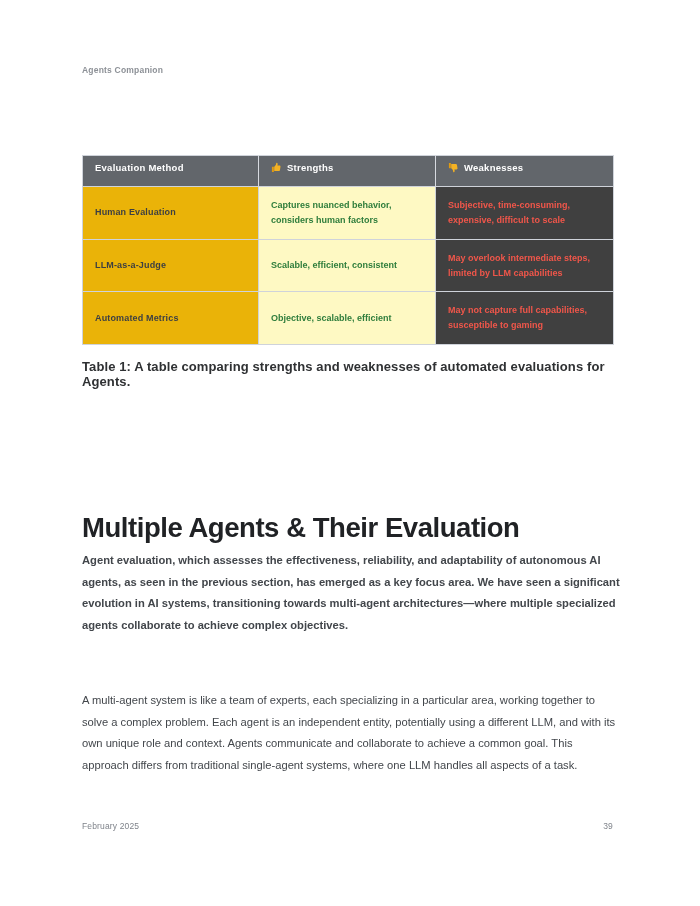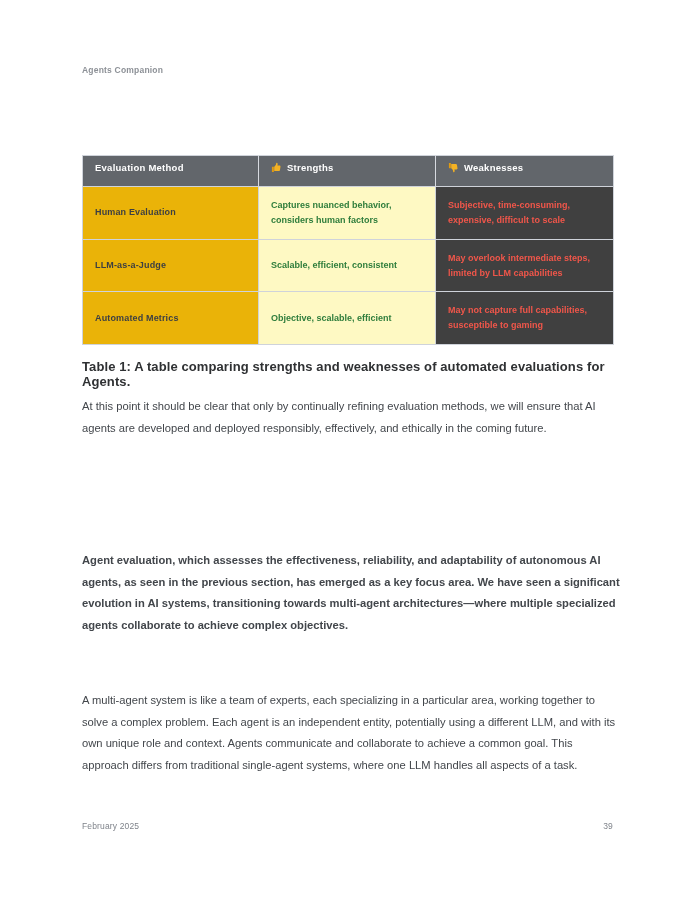--- a/index.html
+++ b/index.html
@@ -218,22 +218,22 @@
           <td class="method">Automated Metrics</td>
           <td class="strength">Objective, scalable, efficient</td>
           <td class="weakness">May not capture full capabilities, susceptible to gaming</td>
         </tr>
       </tbody>
     </table>
   </div>
 
   <div class="caption">Table 1: A table comparing strengths and weaknesses of automated evaluations for Agents.</div>
 
-  <div class="para para-1">At this point it should be clear that only by continually refining evaluation methods, we will ensure that AI agents are developed and deployed responsibly, effectively, and ethically in the coming future.</div>
-
+
+  <h1 class="heading">Multiple Agents &amp; Their Evaluation</h1>
 
   <div class="para para-2">Agent evaluation, which assesses the effectiveness, reliability, and adaptability of autonomous AI agents, as seen in the previous section, has emerged as a key focus area. We have seen a significant evolution in AI systems, transitioning towards multi-agent architectures—where multiple specialized agents collaborate to achieve complex objectives.</div>
 
   <div class="para para-3">A multi-agent system is like a team of experts, each specializing in a particular area, working together to solve a complex problem. Each agent is an independent entity, potentially using a different LLM, and with its own unique role and context. Agents communicate and collaborate to achieve a common goal. This approach differs from traditional single-agent systems, where one LLM handles all aspects of a task.</div>
 
   <div class="footer">
     <span>February 2025</span>
     <span>39</span>
   </div>
 

